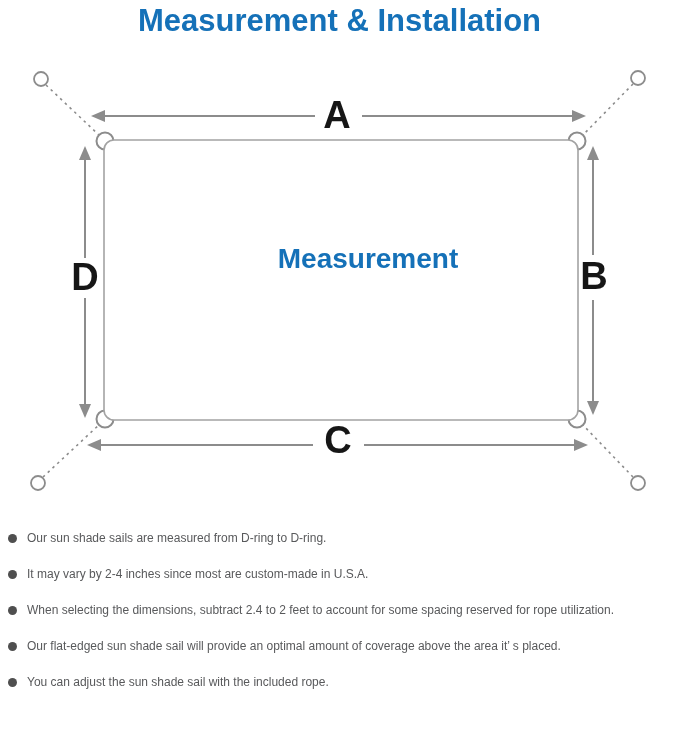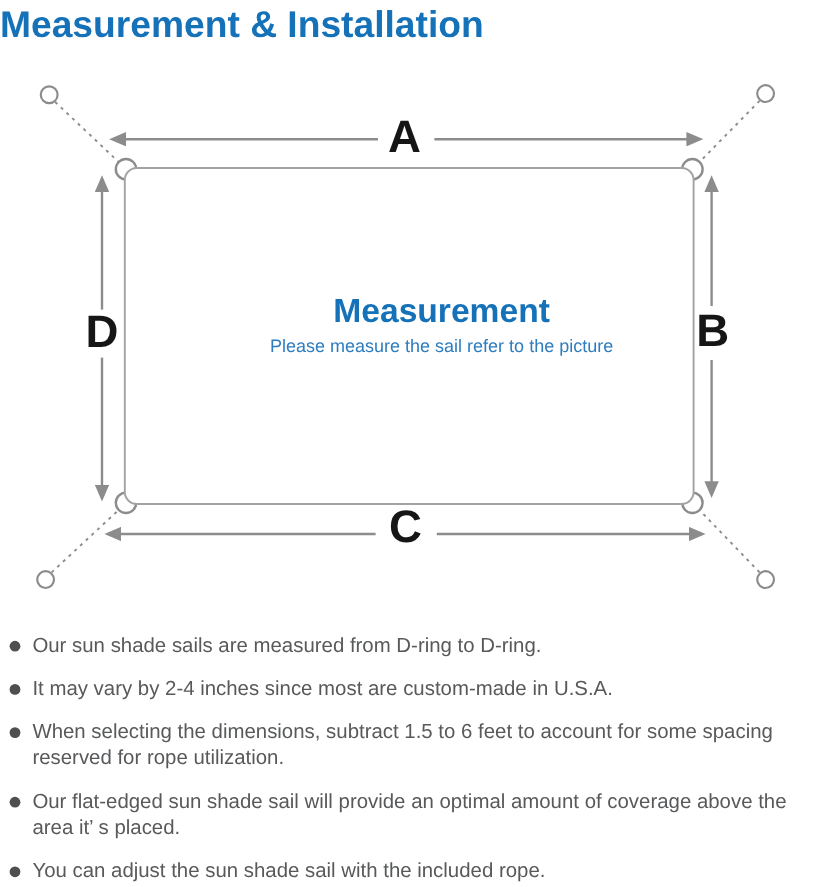--- a/index.html
+++ b/index.html
@@ -14,21 +14,21 @@
   *{margin:0;padding:0;box-sizing:border-box;}
   html,body{width:679px;height:739px;}
   body{
     position:relative;
     background:#ffffff;
     font-family:"Liberation Sans","DejaVu Sans",sans-serif;
     overflow:hidden;
   }
   .page-title{
     position:absolute;top:3px;left:0;width:100%;
-    text-align:left;
+    text-align:center;
     font-size:31px;font-weight:bold;
     color:var(--accent_blue);
     letter-spacing:0px;
   }
   svg.diagram{position:absolute;top:0;left:0;}
   svg .arrow-line{stroke:var(--line_gray);stroke-width:2;fill:none;}
   svg .dash-line{stroke:var(--line_gray);stroke-width:1.6;fill:none;stroke-dasharray:2.5 4;}
   svg .ring{fill:#ffffff;stroke:var(--line_gray);stroke-width:2;}
   svg .anchor{fill:#ffffff;stroke:var(--line_gray);stroke-width:1.8;}
   svg .sail{fill:#ffffff;stroke:var(--sail_border);stroke-width:1.6;}
@@ -55,21 +55,21 @@
     font-size:15px;color:var(--subtitle_blue);
   }
   .notes{
     position:absolute;top:527px;left:8px;right:2px;
     list-style:none;
   }
   .notes li{
     position:relative;
     padding-left:19px;
     margin-bottom:14px;
-    font-size:17px;line-height:22px;
+    font-size:12px;line-height:22px;
     color:var(--note_text);
   }
   .notes li::before{
     content:"";
     position:absolute;left:0;top:7px;
     width:9px;height:9px;border-radius:50%;
     background:var(--note_dot);
   }
 </style>
 </head>
@@ -114,22 +114,21 @@
   <line class="arrow-line" x1="593" y1="300" x2="593" y2="412" marker-end="url(#ah)"></line>
 </svg>
 
 <div class="dim-label dim-a">A</div>
 <div class="dim-label dim-b">B</div>
 <div class="dim-label dim-c">C</div>
 <div class="dim-label dim-d">D</div>
 
 <div class="center-text">
   <div class="heading">Measurement</div>
-  <div class="sub">Please measure the sail refer to the picture</div>
 </div>
 
 <ul class="notes">
   <li><span>Our sun shade sails are measured from D-ring to D-ring.</span></li>
   <li><span>It may vary by 2-4 inches since most are custom-made in U.S.A.</span></li>
-  <li><span>When selecting the dimensions, subtract 1.5 to 6 feet to account for some spacing reserved for rope utilization.</span></li>
+  <li><span>When selecting the dimensions, subtract 2.4 to 2 feet to account for some spacing reserved for rope utilization.</span></li>
   <li><span>Our flat-edged sun shade sail will provide an optimal amount of coverage above the area it’ s placed.</span></li>
   <li><span>You can adjust the sun shade sail with the included rope.</span></li>
 </ul>
 
 </body></html>

